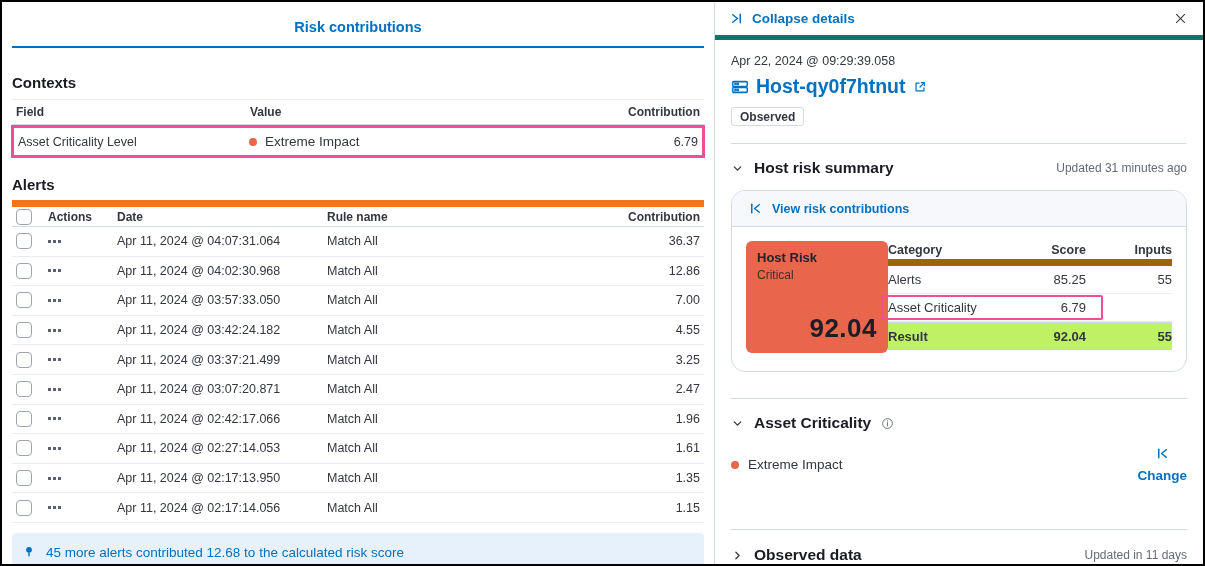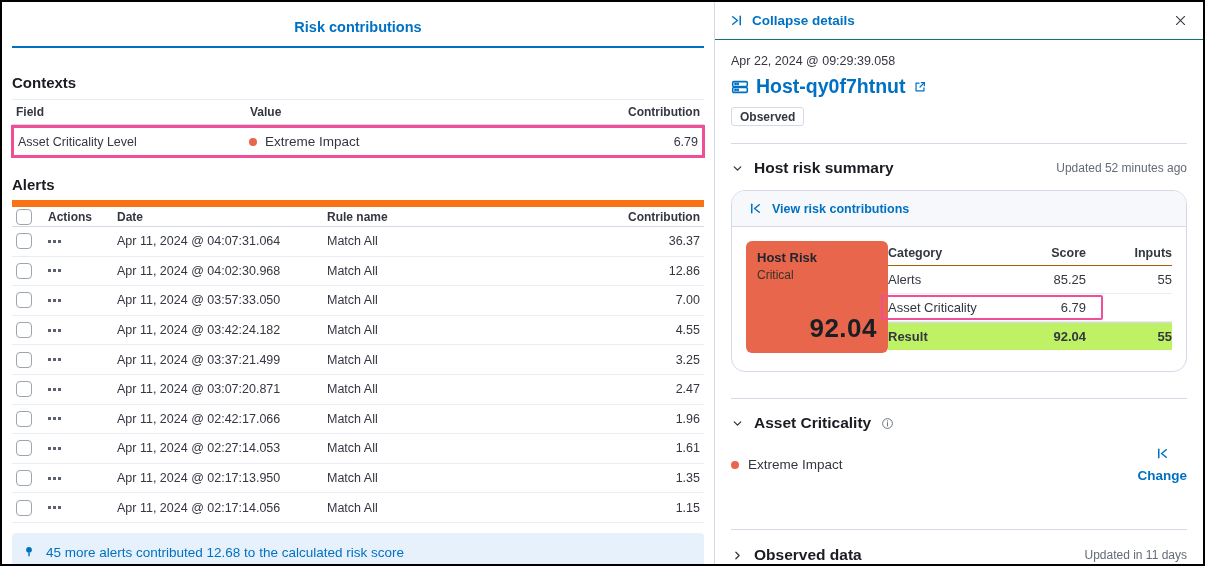--- a/index.html
+++ b/index.html
@@ -26,21 +26,21 @@
   .al-head { border-top:7px solid #f97316; border-bottom:1px solid #d3dae6; height:27px; margin-top:7px; }
   .al-row { height:29.6px; border-bottom:1px solid #e9edf2; }
   .checkbox { width:16px; height:16px; border:1px solid #9fa5ad; border-radius:4px; background:#fff; }
   .boxes-h { display:flex; gap:2px; align-items:center; }
   .boxes-h span { width:3px; height:3px; background:#5b616e; display:block; }
   .callout { margin-top:10px; background:#e7f1fb; border-radius:4px; height:39px; display:flex; align-items:center; gap:10px; padding:0 10px; }
   .callout-text { color:#0071c2; font-size:13.5px; font-weight:500; }
 
   
   .right-panel { flex:1; height:100%; border-left:1px solid #d3dae6; background:#fff; display:flex; flex-direction:column; }
-  .rp-topbar { height:38px; display:flex; align-items:center; justify-content:space-between; padding:0 16px 0 14px; border-bottom:1px solid #0f766e; }
+  .rp-topbar { height:38px; display:flex; align-items:center; justify-content:space-between; padding:0 16px 0 14px; border-bottom:5px solid #0f766e; }
   .link { color:#0071c2; cursor:pointer; }
   .collapse-link { display:flex; align-items:center; gap:8px; font-size:13.5px; font-weight:600; }
   .rp-body { padding:14px 16px 0 16px; flex:1; }
   .timestamp { font-size:12.5px; color:#343741; }
   .host-title-row { margin-top:7px; display:flex; align-items:center; gap:7px; }
   .host-title { font-size:19.5px; font-weight:700; color:#0071c2; }
   .badge { display:inline-block; margin-top:9px; border:1px solid #d3dae6; border-radius:3px; padding:1.5px 8px; font-size:12px; font-weight:600; color:#343741; background:#fff; }
   .hr { border:none; border-top:1px solid #d3dae6; margin-top:17px; }
   .sect-head-row { display:flex; align-items:center; justify-content:space-between; margin-top:15px; }
   .sect-head-left { display:flex; align-items:center; gap:10px; }
@@ -50,21 +50,21 @@
   .risk-panel { margin-top:13px; border:1px solid #d3dae6; border-radius:14px; overflow:hidden; }
   .risk-panel-strip { background:#f7f8fc; border-bottom:1px solid #d3dae6; padding:10px 16px; display:flex; align-items:center; gap:9px; }
   .view-link { font-size:12.5px; font-weight:700; }
   .risk-panel-body { padding:14px 14px 18px 14px; display:flex; }
   .risk-card { width:142px; height:112px; background:#e7664c; border-radius:6px; padding:9px 11px; display:flex; flex-direction:column; }
   .risk-card-title { font-size:13px; font-weight:700; color:#22252c; }
   .risk-card-level { font-size:12px; color:#3c3228; margin-top:3px; }
   .risk-card-score { margin-top:auto; text-align:right; font-size:26px; font-weight:700; color:#1d1e24; letter-spacing:0.5px; }
   .risk-table { flex:1; align-self:flex-start; }
   .rt-grid { display:grid; grid-template-columns:1fr 80px 86px; align-items:center; }
-  .rt-head { height:25px; border-bottom:1px solid #a16207; }
+  .rt-head { height:25px; border-bottom:7px solid #a16207; }
   .rt-head .th { font-size:12.5px; }
   .rt-row { height:28px; border-bottom:1px solid #e9edf2; font-size:13px; position:relative; }
   .rt-row-highlight-box { position:absolute; left:-7px; top:1px; bottom:1px; width:calc(100% - 62px); border:2.5px solid #f04e98; border-radius:2px; pointer-events:none; }
   .rt-row-result { background:#bef264; border-bottom:none; border-top:1px solid #d3dae6; font-weight:700; }
   .rt-cell { font-size:13px; color:#343741; }
 
   .ac-row { display:flex; align-items:center; justify-content:space-between; margin-top:14px; }
   .ac-value { display:flex; align-items:center; gap:9px; font-size:13.5px; color:#343741; }
   .change-link { display:flex; align-items:center; gap:7px; font-size:13.5px; font-weight:600;flex-direction:column; }
   .hr-low { margin-top:46px; }
@@ -293,21 +293,21 @@
 
       <div class="sect-head-row">
         <span class="sect-head-left">
           <span class="icon">
             <svg width="13" height="13" viewBox="0 0 16 16" fill="none" stroke="#343741" stroke-width="1.6" stroke-linecap="round" stroke-linejoin="round">
                 <polyline points="4,6 8,10 12,6"></polyline>
               </svg>
           </span>
           <span class="sect-title">Host risk summary</span>
         </span>
-        <span class="updated">Updated 52 minutes ago</span>
+        <span class="updated">Updated 31 minutes ago</span>
       </div>
 
       <div class="risk-panel">
         <div class="risk-panel-strip">
           <span class="icon">
             <svg width="15" height="15" viewBox="0 0 16 16" fill="none" stroke="#0071c2" stroke-width="1.6" stroke-linecap="round" stroke-linejoin="round">
                 <line x1="4" y1="3.5" x2="4" y2="12.5"></line>
                 <polyline points="12,4 7,8 12,12"></polyline>
               </svg>
           </span>

